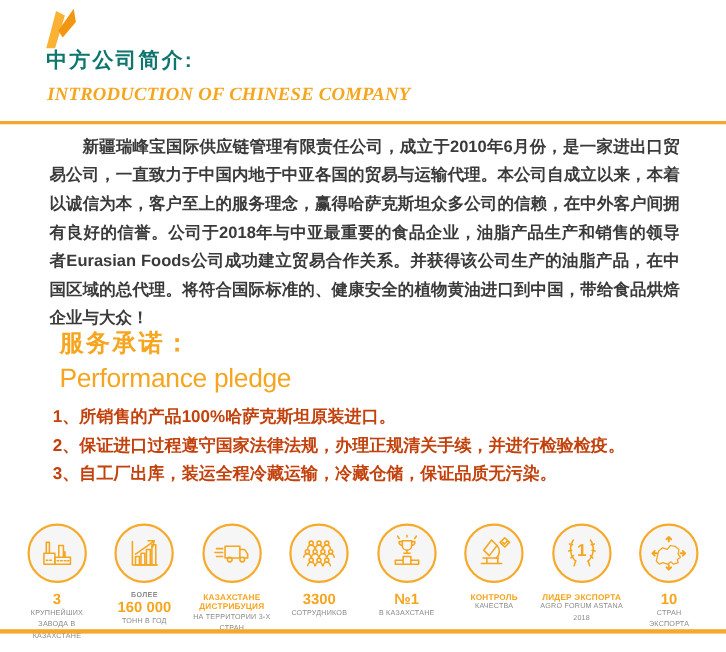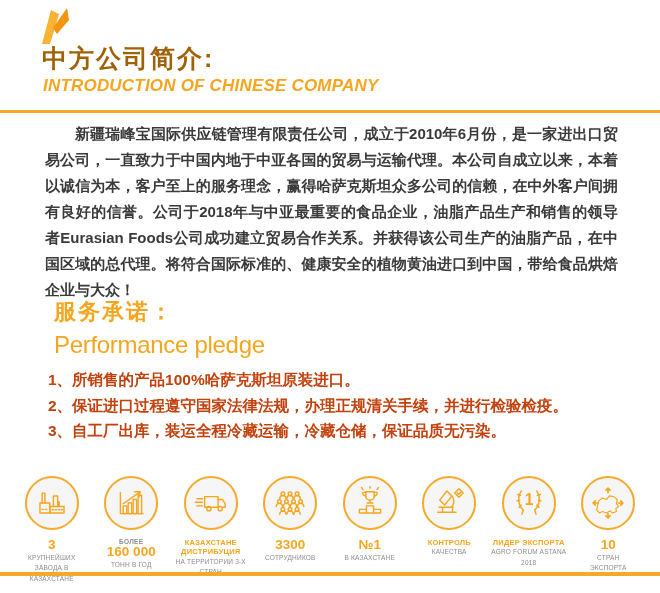--- a/index.html
+++ b/index.html
@@ -2,23 +2,23 @@
 <html><head>
 <meta charset="utf-8">
 <style>
   html,body{margin:0;padding:0;}
   body{width:660px;height:593px;background:#ffffff;overflow:hidden;
        font-family:"Liberation Sans","DejaVu Sans",sans-serif;color:#383838;}
   .page{position:relative;width:660px;height:593px;background:#fff;}
   .abs{position:absolute;}
   
   .logo{left:40px;top:6px;width:30px;height:38px;}
-  .h1-zh{left:42px;top:42px;font-size:25px;font-weight:bold;color:#a16207;letter-spacing:2px;}
+  .h1-zh{left:42px;top:42px;font-size:19px;font-weight:bold;color:#0f766e;letter-spacing:2px;}
   .h1-en{left:43px;top:76px;font-size:17px;font-weight:bold;font-style:italic;
-         font-family:Liberation Sans, sans-serif;color:#F6A51F;letter-spacing:0.2px;}
+         font-family:Liberation Serif, serif;color:#F6A51F;letter-spacing:0.2px;}
   .rule-top{left:0;top:110px;width:660px;height:3px;background:#F5A82B;}
   .rule-bottom{left:0;top:572px;width:660px;height:4px;background:#F5A82B;}
   
   .intro{left:45px;top:106px;width:573px;font-size:15px;line-height:26px;
          font-weight:bold;text-align:justify;text-indent:2em;color:#3a3a3a;}
   
   .h2-zh{left:54px;top:297px;font-size:22px;font-weight:bold;color:#F6A51F;letter-spacing:2px;}
   .h2-en{left:54px;top:331px;font-size:24px;font-weight:normal;color:#F6A51F;letter-spacing:-0.3px;}
   .pledge-list{left:48px;top:367px;width:590px;list-style:none;margin:0;padding:0;}
   .pledge-list li{font-size:15.5px;font-weight:bold;line-height:25.5px;color:#c2410c;}

